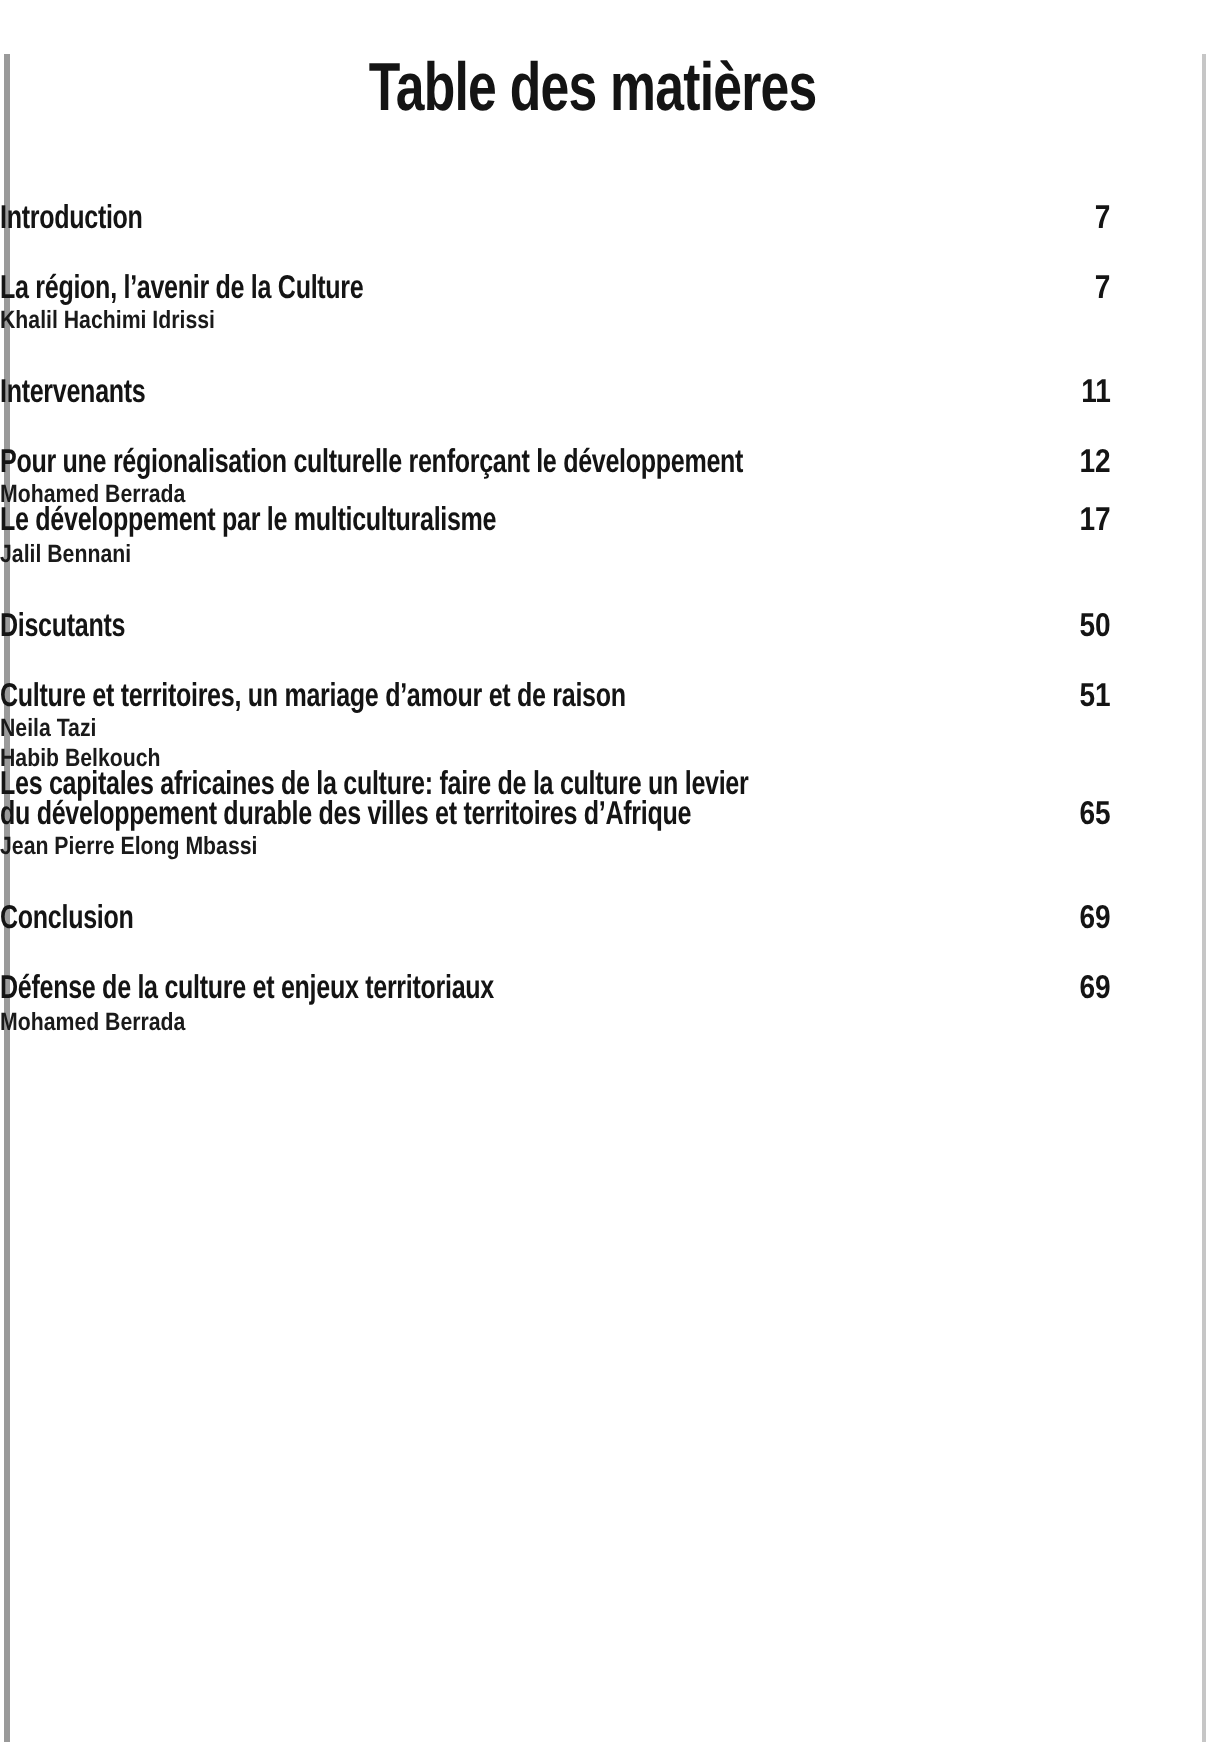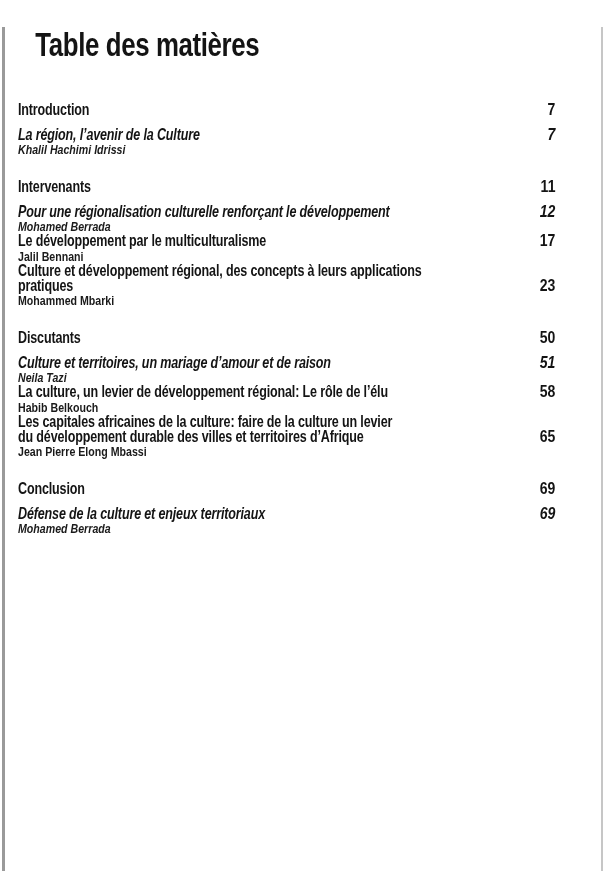--- a/index.html
+++ b/index.html
@@ -25,34 +25,33 @@
     background: #9a9a9a;
   }
   .edge-right {
     position: absolute;
     right: 2px; top: 0; bottom: 0;
     width: 2px;
     background: #c6c6c6;
   }
   h1.doc-title {
     margin: 27px 12px 41px 0;
-    text-align: left;
+    text-align: center;
     font-size: 34px;
     line-height: 34px;
     font-weight: 700;
     letter-spacing: -0.5px;
     white-space: nowrap;
   }
   h1.doc-title > span {
     display: inline-block;
     transform: scaleX(0.76);
     transform-origin: center center;
   }
   .toc {
-    padding-left: 18px;
   }
   .toc-section { margin-top: 23px; }
   .toc-section:first-child { margin-top: 0; }
   .row { position: relative; }
   .tl {
     display: block;
     white-space: nowrap;
     font-size: 16.5px;
     line-height: 14.6px;
     font-weight: 700;
@@ -67,21 +66,21 @@
     font-size: 16.5px;
     line-height: 14.6px;
     font-weight: 700;
   }
   .pagecell > span {
     display: inline-block;
     transform: scaleX(0.85);
     transform-origin: 100% 50%;
   }
   .entry { }
-  .row.heading + .entry { margin-top: 10px; font-style: italic; }
+  .row.heading + .entry { margin-top: 20px; }
   .author {
     white-space: nowrap;
     font-size: 12.5px;
     line-height: 11px;
     margin-top: 4px;
     font-weight: 700;
     color: #1a1a1a;
     transform: scaleX(0.85);
     transform-origin: 0 50%;
   }
@@ -123,46 +122,34 @@
           </div>
           <div class="author">Mohamed Berrada</div>
         </div>
         <div class="entry">
           <div class="row">
             <div class="tl">Le développement par le multiculturalisme</div>
             <div class="pagecell"><span>17</span></div>
           </div>
           <div class="author">Jalil Bennani</div>
         </div>
-        <div class="entry">
-          <div class="row">
-            <div class="tl">Culture et développement régional, des concepts à leurs applications</div>
-            <div class="tl">pratiques</div>
-            <div class="pagecell"><span>23</span></div>
-          </div>
-          <div class="author">Mohammed Mbarki</div>
-        </div>
       </div>
       <div class="toc-section">
         <div class="row heading">
           <div class="tl">Discutants</div>
           <div class="pagecell"><span>50</span></div>
         </div>
         <div class="entry">
           <div class="row">
             <div class="tl">Culture et territoires, un mariage d’amour et de raison</div>
             <div class="pagecell"><span>51</span></div>
           </div>
           <div class="author">Neila Tazi</div>
         </div>
         <div class="entry">
-          <div class="row">
-            <div class="tl">La culture, un levier de développement régional: Le rôle de l’élu</div>
-            <div class="pagecell"><span>58</span></div>
-          </div>
           <div class="author">Habib Belkouch</div>
         </div>
         <div class="entry">
           <div class="row">
             <div class="tl">Les capitales africaines de la culture: faire de la culture un levier</div>
             <div class="tl">du développement durable des villes et territoires d’Afrique</div>
             <div class="pagecell"><span>65</span></div>
           </div>
           <div class="author">Jean Pierre Elong Mbassi</div>
         </div>

